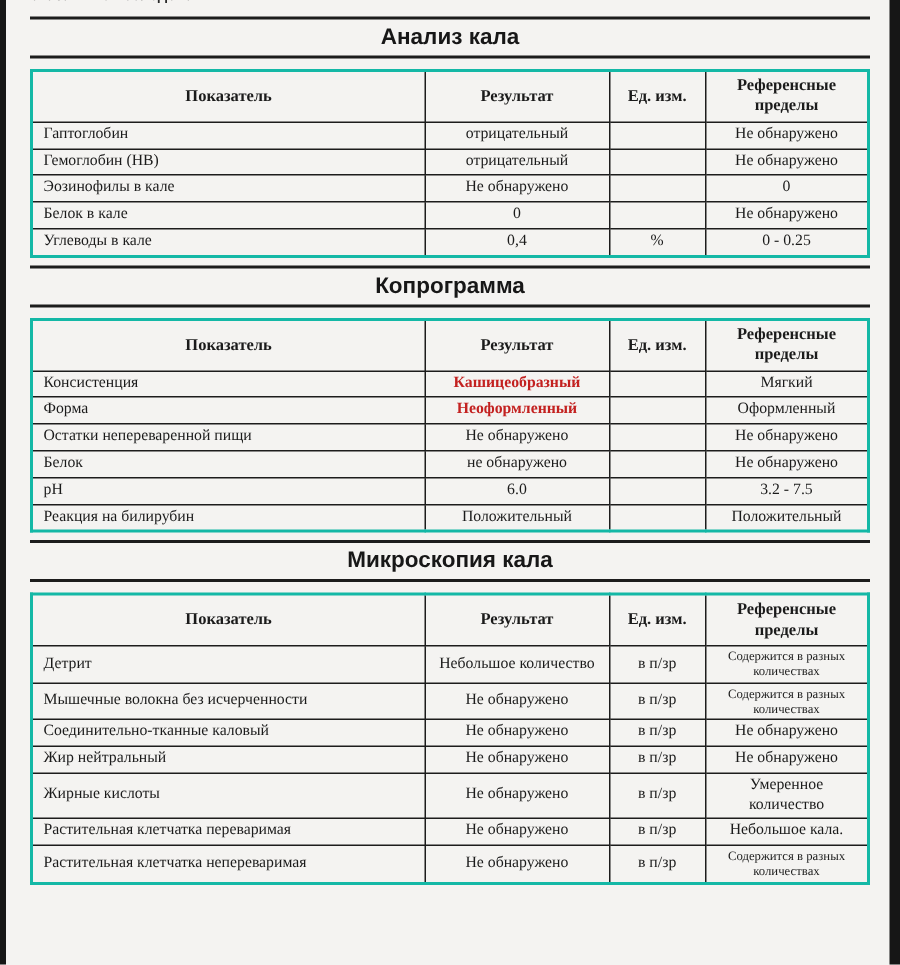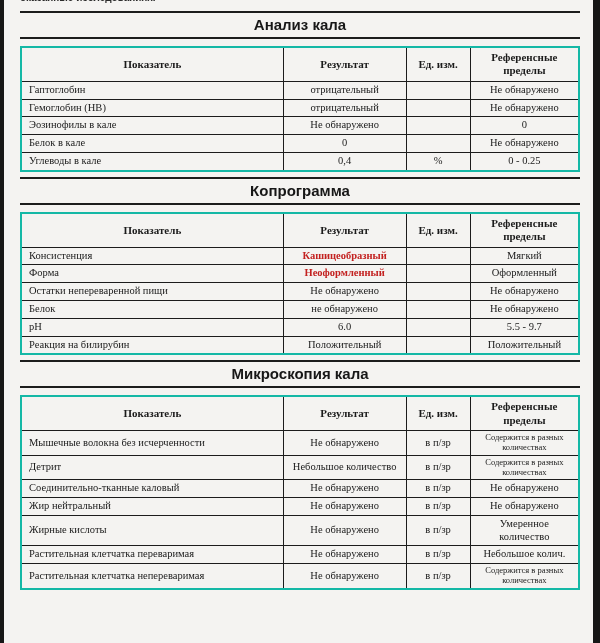--- a/index.html
+++ b/index.html
@@ -168,21 +168,21 @@
             <tr>
               <td>Белок</td>
               <td>не обнаружено</td>
               <td></td>
               <td>Не обнаружено</td>
             </tr>
             <tr>
               <td>pH</td>
               <td>6.0</td>
               <td></td>
-              <td>5.5 - 9.7</td>
+              <td>3.2 - 7.5</td>
             </tr>
             <tr>
               <td>Реакция на билирубин</td>
               <td>Положительный</td>
               <td></td>
               <td>Положительный</td>
             </tr>
           </tbody>
     </table>
   </section>
@@ -199,32 +199,32 @@
       <thead>
         <tr>
           <th>Показатель</th>
           <th>Результат</th>
           <th>Ед. изм.</th>
           <th>Референсные пределы</th>
         </tr>
       </thead>
       <tbody>
             <tr>
-              <td>Мышечные волокна без исчерченности</td>
-              <td>Не обнаружено</td>
-              <td>в п/зр</td>
-              <td class="ref-small">Содержится в разных количествах</td>
-            </tr>
-            <tr>
               <td>Детрит</td>
               <td>Небольшое количество</td>
               <td>в п/зр</td>
               <td class="ref-small">Содержится в разных количествах</td>
             </tr>
             <tr>
+              <td>Мышечные волокна без исчерченности</td>
+              <td>Не обнаружено</td>
+              <td>в п/зр</td>
+              <td class="ref-small">Содержится в разных количествах</td>
+            </tr>
+            <tr>
               <td>Соединительно-тканные каловый</td>
               <td>Не обнаружено</td>
               <td>в п/зр</td>
               <td>Не обнаружено</td>
             </tr>
             <tr>
               <td>Жир нейтральный</td>
               <td>Не обнаружено</td>
               <td>в п/зр</td>
               <td>Не обнаружено</td>
@@ -232,21 +232,21 @@
             <tr>
               <td>Жирные кислоты</td>
               <td>Не обнаружено</td>
               <td>в п/зр</td>
               <td>Умеренное количество</td>
             </tr>
             <tr>
               <td>Растительная клетчатка переваримая</td>
               <td>Не обнаружено</td>
               <td>в п/зр</td>
-              <td>Небольшое колич.</td>
+              <td>Небольшое кала.</td>
             </tr>
             <tr>
               <td>Растительная клетчатка непереваримая</td>
               <td>Не обнаружено</td>
               <td>в п/зр</td>
               <td class="ref-small">Содержится в разных количествах</td>
             </tr>
           </tbody>
     </table>
   </section>

